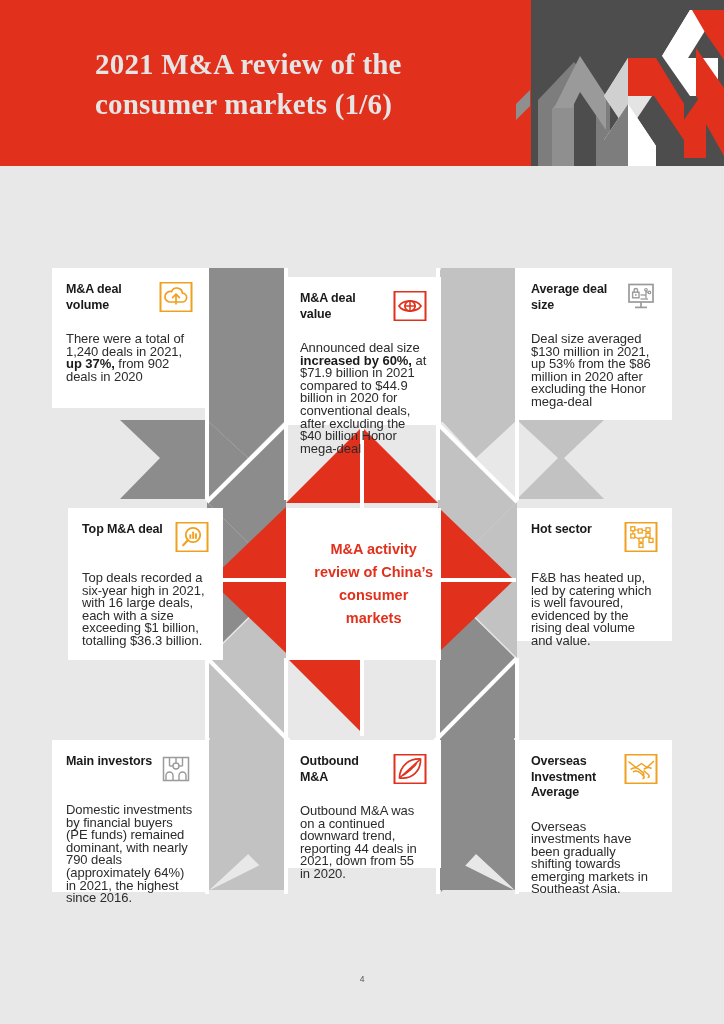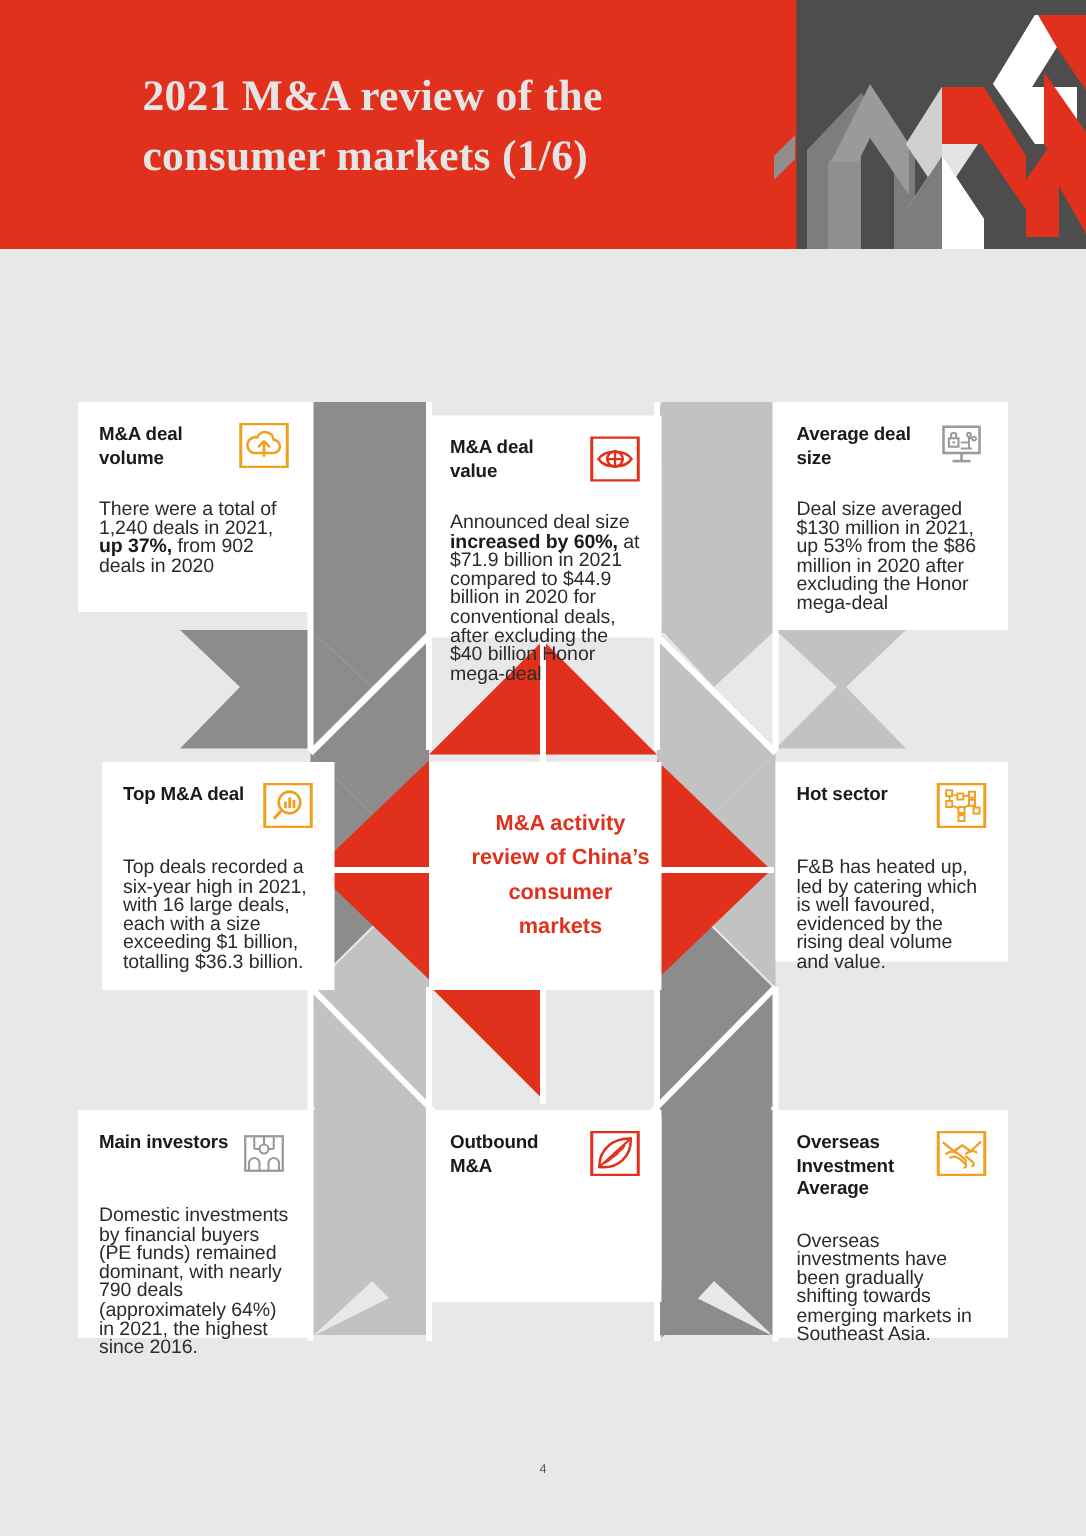--- a/index.html
+++ b/index.html
@@ -405,20 +405,21 @@
       <div class="card-title">Outbound M&amp;A</div>
       <svg class="icon-box" viewBox="0 0 34 30">
         <rect x="1.5" y="0.5" width="31" height="29" fill="none" stroke="#e1301c" stroke-width="2"></rect>
         <path d="M6.5 24 C6.5 12, 16 4.5, 27.5 5 C28 16.5, 19.5 25.5, 6.5 24 z" fill="none" stroke="#e1301c" stroke-width="1.7"></path>
         <line x1="6.5" y1="24" x2="27.5" y2="5" stroke="#e1301c" stroke-width="1.5"></line>
         <path d="M9.4 21.6 C12 20.6, 14.8 19.0, 16.3 15.8" fill="none" stroke="#e1301c" stroke-width="1.3"></path>
         <path d="M12.6 18.6 C15.6 17.8, 18.6 16.0, 20.1 12.6" fill="none" stroke="#e1301c" stroke-width="1.3"></path>
         <path d="M16.0 15.2 C19.0 14.4, 22.0 12.6, 23.6 9.2" fill="none" stroke="#e1301c" stroke-width="1.3"></path>
       </svg>
     </div>
+    <div class="card-body">Outbound M&amp;A was on a continued downward trend, reporting 44 deals in 2021, down from 55 in 2020.</div>
   </div>
 
   <div class="card" id="card-overseas">
     <div class="card-head">
       <div class="card-title">Overseas Investment Average</div>
       <svg class="icon-box" viewBox="0 0 34 30">
         <rect x="1.5" y="0.5" width="31" height="29" fill="none" stroke="#f0a01e" stroke-width="2"></rect>
         <polyline points="4.5,7.5 12,13.5 17.5,9.5 23,13.5 30,7.0" fill="none" stroke="#f0a01e" stroke-width="1.5" stroke-linejoin="round"></polyline>
         <path d="M6.5 15.5 C9 13.5, 12 13, 14.6 15 L19 18.6 C20.4 19.7, 20.1 21.4, 18.6 21.9" fill="none" stroke="#f0a01e" stroke-width="1.5" stroke-linejoin="round"></path>
         <path d="M27.5 14.5 C25 13, 22 13.4, 19.8 15.4" fill="none" stroke="#f0a01e" stroke-width="1.5"></path>

